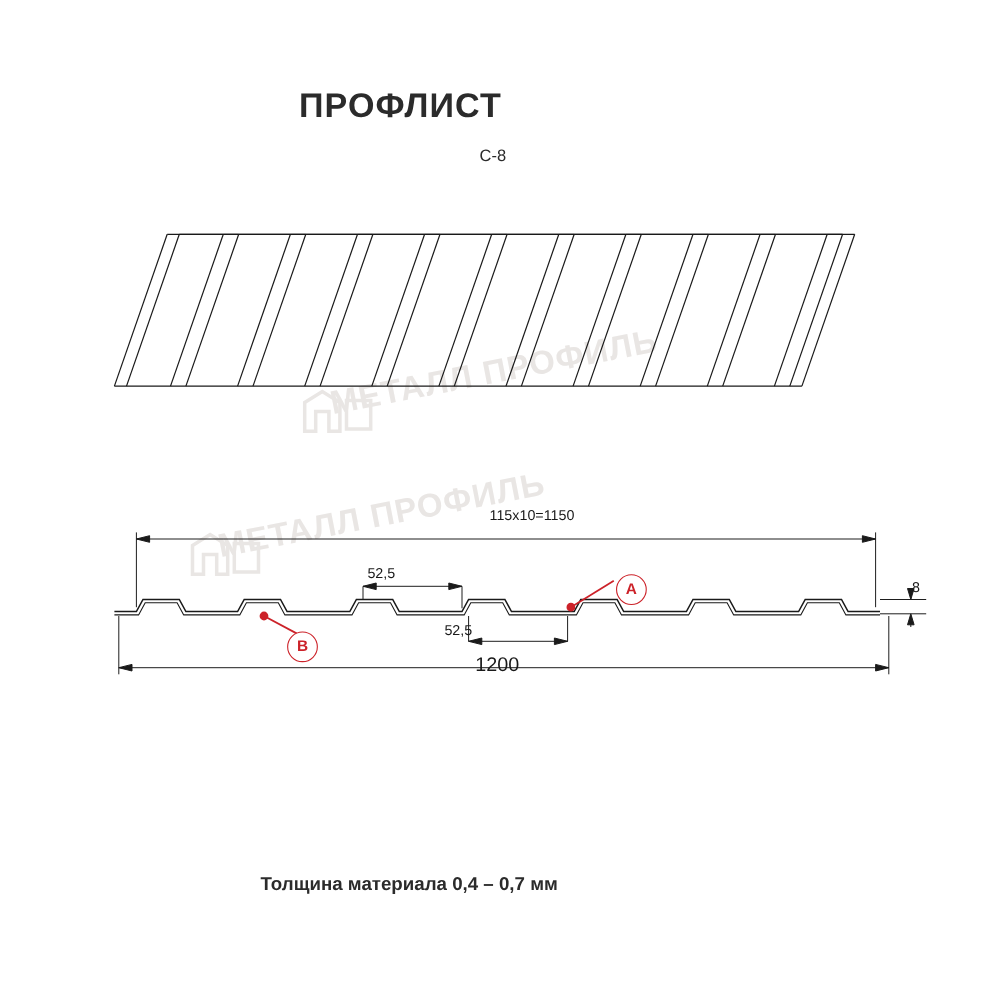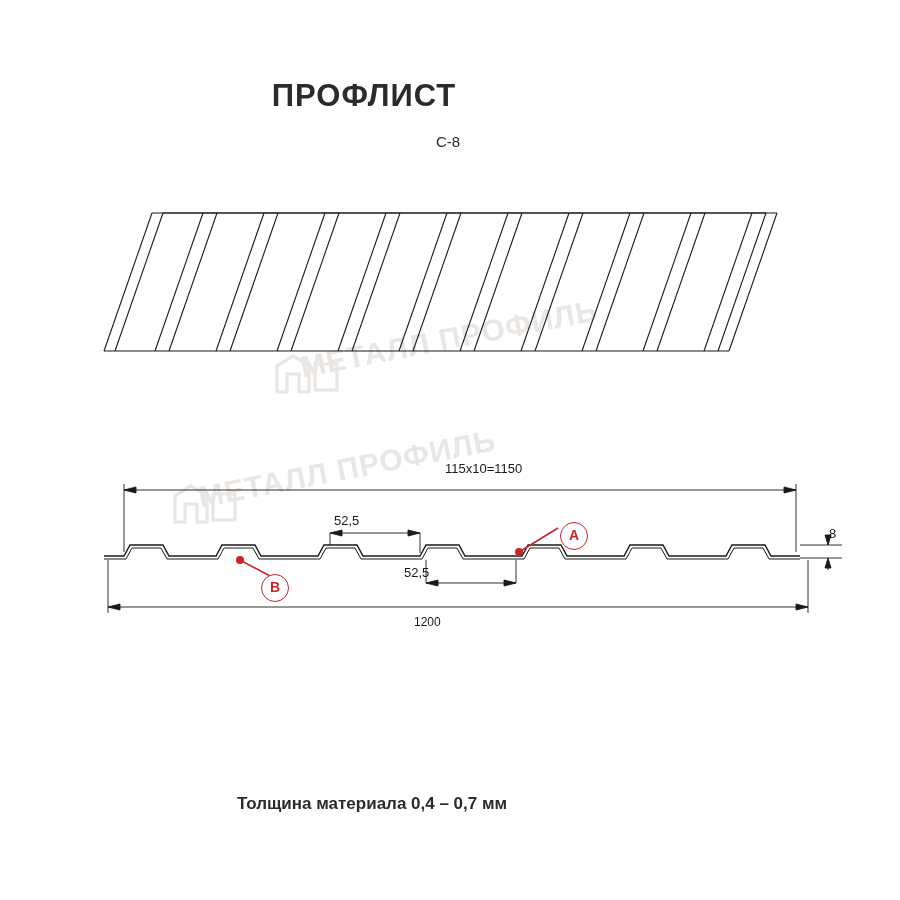--- a/index.html
+++ b/index.html
@@ -251,16 +251,16 @@
 </svg>
 
 <div class="title">ПРОФЛИСТ</div>
 <div class="subtitle">С-8</div>
 <div class="footnote">Толщина материала 0,4 – 0,7 мм</div>
 
 <div class="dimlabel" style="left:408px; top:461px;margin-left:37px;">115х10=1150</div>
 <div class="dimlabel" style="left:334px; top:513px;">52,5</div>
 <div class="dimlabel" style="left:404px; top:565px;">52,5</div>
 <div class="dimlabel" style="left:829px; top:526px;">8</div>
-<div class="dimlabel" style="left:414px; top:594px; font-size:12px;margin-top:21px;">1200</div>
+<div class="dimlabel" style="left:432px; top:594px; font-size:18px;">1200</div>
 
 <div class="callout" id="callout-a">A</div>
 <div class="callout" id="callout-b">B</div>
 
 </body></html>

